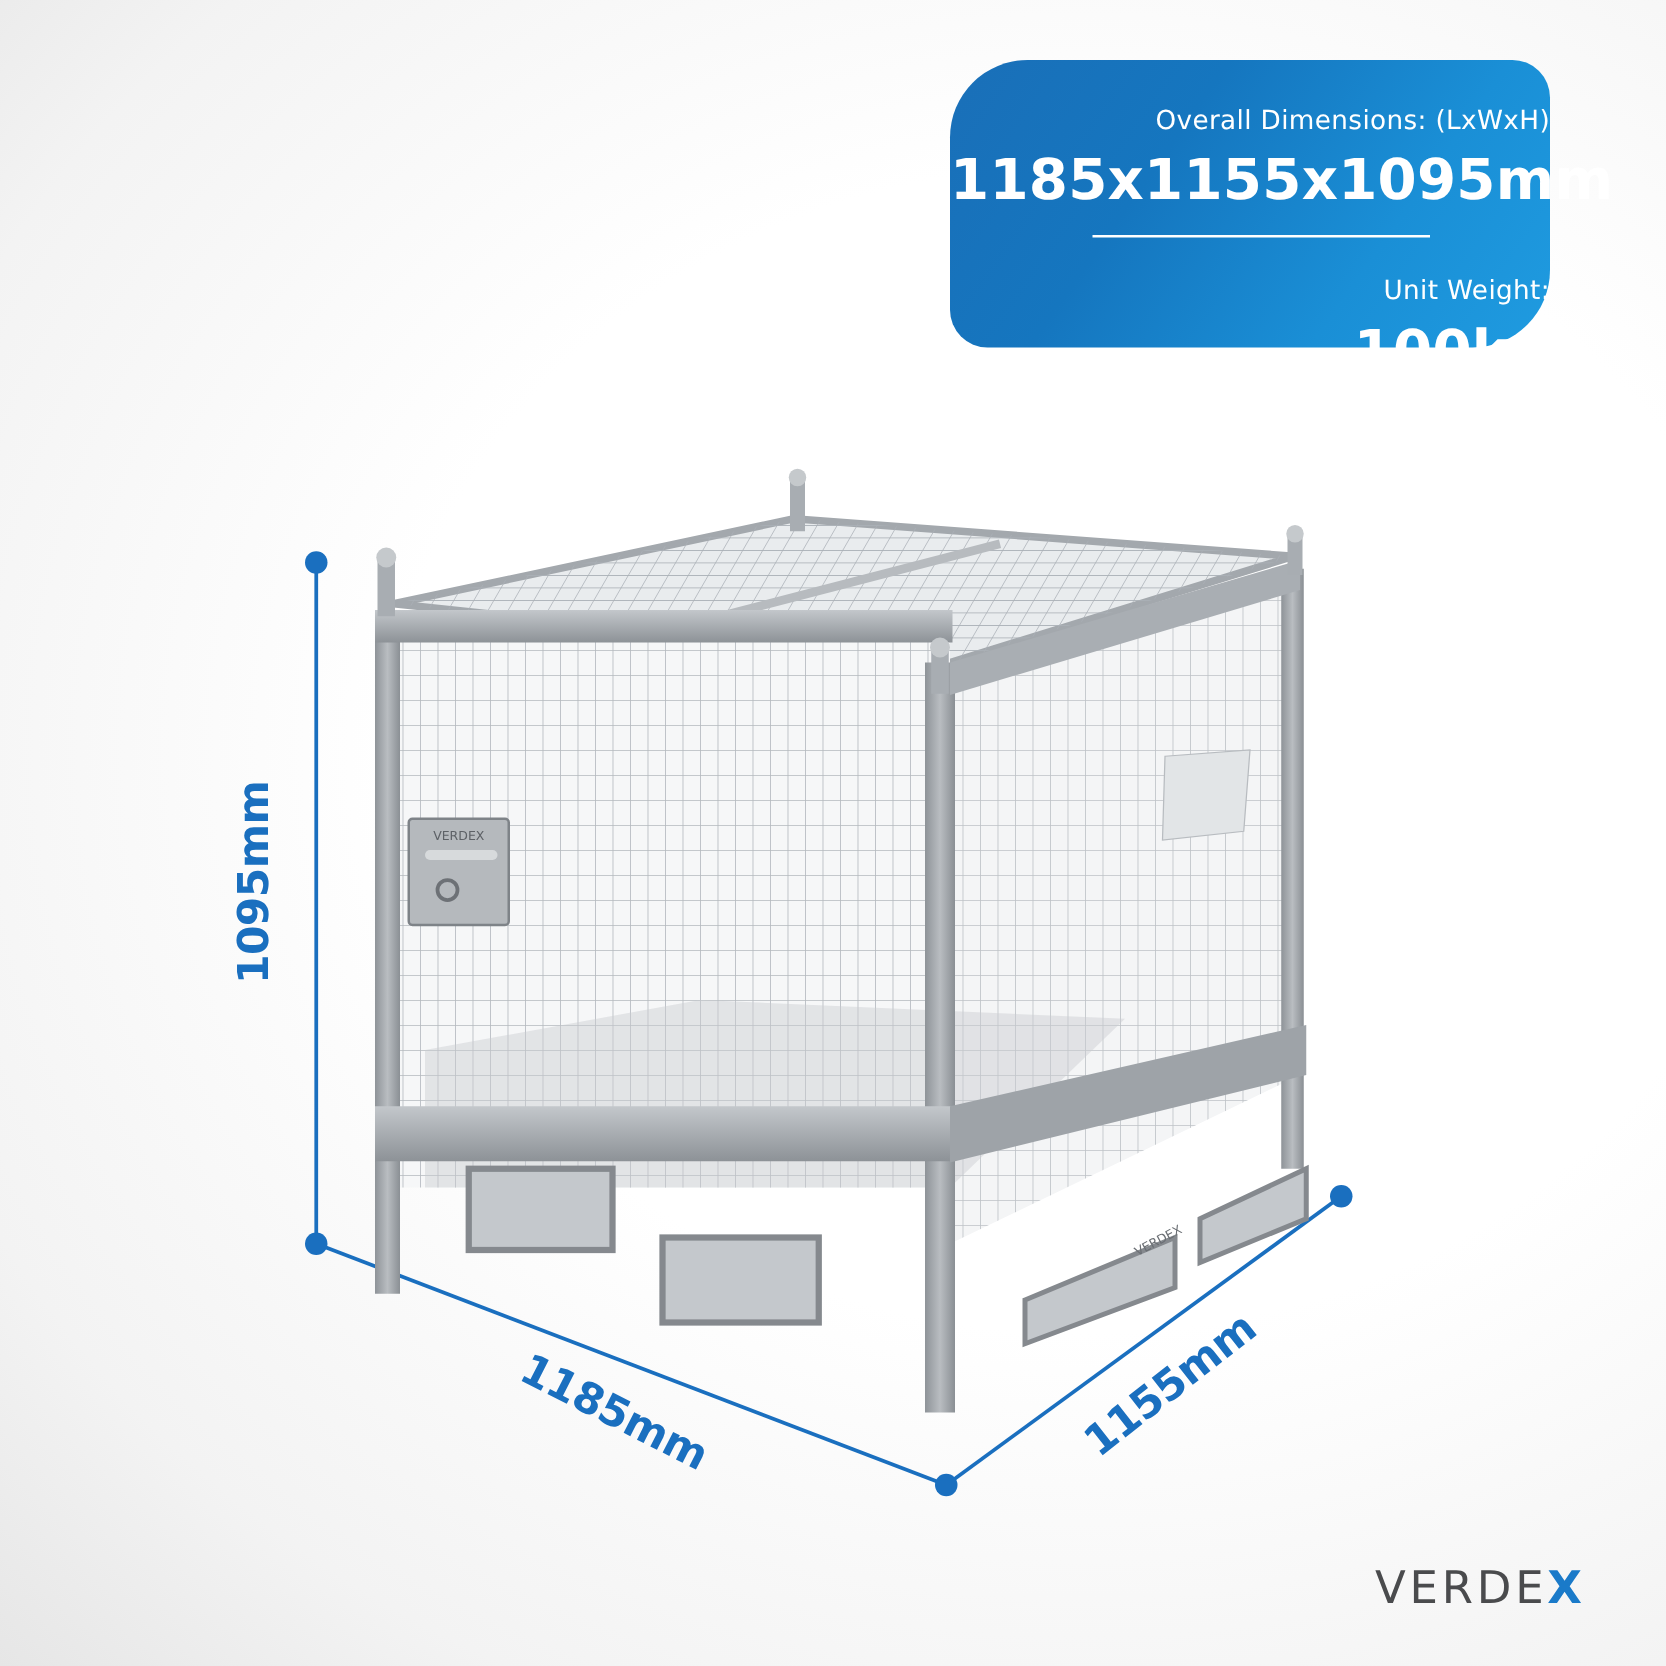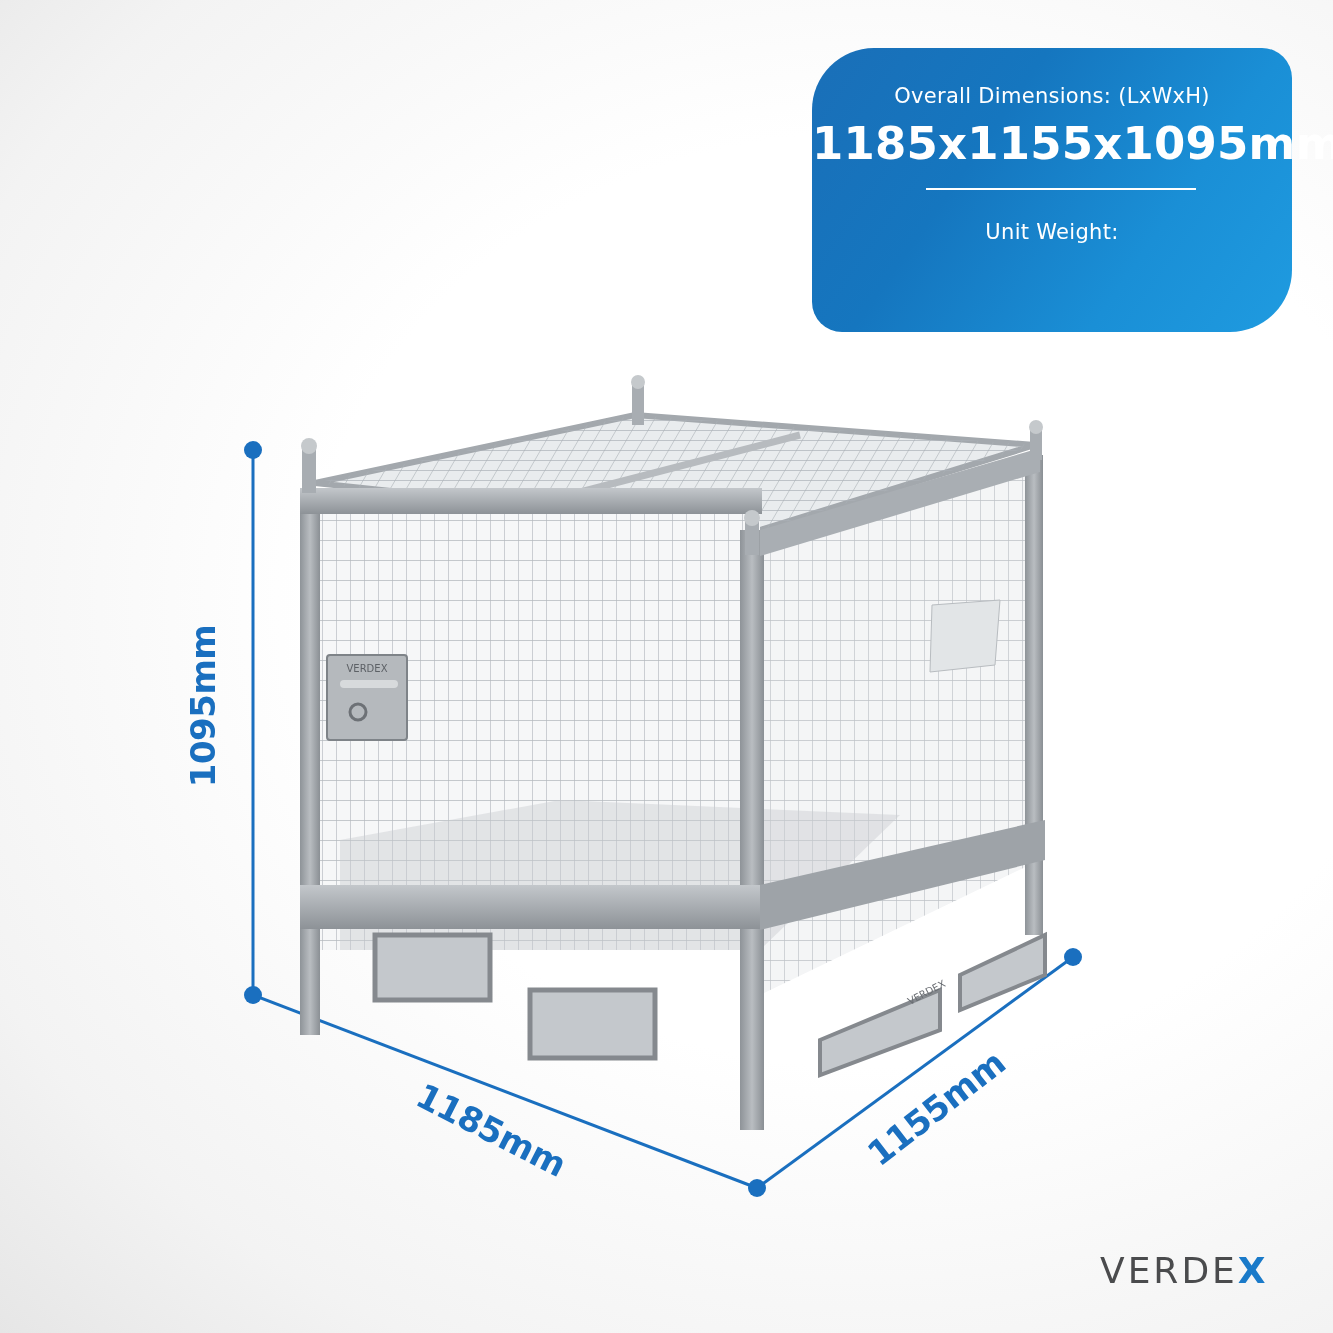--- a/index.html
+++ b/index.html
@@ -2,24 +2,24 @@
 <html><head>
 <meta charset="utf-8">
 <style>
   html, body { margin:0; padding:0; }
   body {
     width:1333px; height:1333px; overflow:hidden; position:relative;
     background: radial-gradient(ellipse at 65% 45%, #ffffff 0%, #ffffff 45%, #f3f3f3 80%, #e6e6e6 100%);
     font-family: "DejaVu Sans", "Liberation Sans", sans-serif;
   }
   .spec-card {
-    position:absolute; left:812px; top:48px; width:480px; height:284px;
+    position:absolute; left:760px; top:48px; width:480px; height:230px;
     border-radius:62px 30px 62px 30px;
     background: linear-gradient(125deg, #1a6fb8 0%, #1576bf 35%, #1a8fd6 70%, #1f9be0 100%);
-    color:#fff; text-align:center; box-sizing:border-box;
+    color:#fff; text-align:right; box-sizing:border-box;
   }
   .spec-card .label { position:absolute; left:0; right:0; font-size:21px; font-weight:400; letter-spacing:0.3px; }
   .spec-card .value { position:absolute; left:0; right:0; font-size:45px; font-weight:700; letter-spacing:0.2px; }
   .spec-card .lbl-dim { top:36px; }
   .spec-card .val-dim { top:69px; }
   .spec-card .divider { position:absolute; left:114px; width:270px; top:140px; height:2px; background:#fff; }
   .spec-card .lbl-wt { top:172px; }
   .spec-card .val-wt { top:206px; }
   .dim-text {
     position:absolute; color:#1a6fbf; font-weight:700; font-size:34px; letter-spacing:-0.5px; white-space:nowrap;
@@ -118,20 +118,21 @@
   </g>
 
   <text x="910" y="1005" transform="rotate(-28 910 1005)" font-family="DejaVu Sans, sans-serif" font-size="10" fill="#6a6e73">VERDEX</text>
 </svg>
 
 <div class="spec-card">
   <div class="label lbl-dim">Overall Dimensions: (LxWxH)</div>
   <div class="value val-dim">1185x1155x1095mm</div>
   <div class="divider"></div>
   <div class="label lbl-wt">Unit Weight:</div>
+  <div class="value val-wt">100kg</div>
 </div>
 
 <div class="dim-text dim-h">1095mm</div>
 <div class="dim-text dim-l">1185mm</div>
 <div class="dim-text dim-w">1155mm</div>
 
 <div class="logo">
   <span>VERDE</span><span class="x">X</span>
 </div>
 

